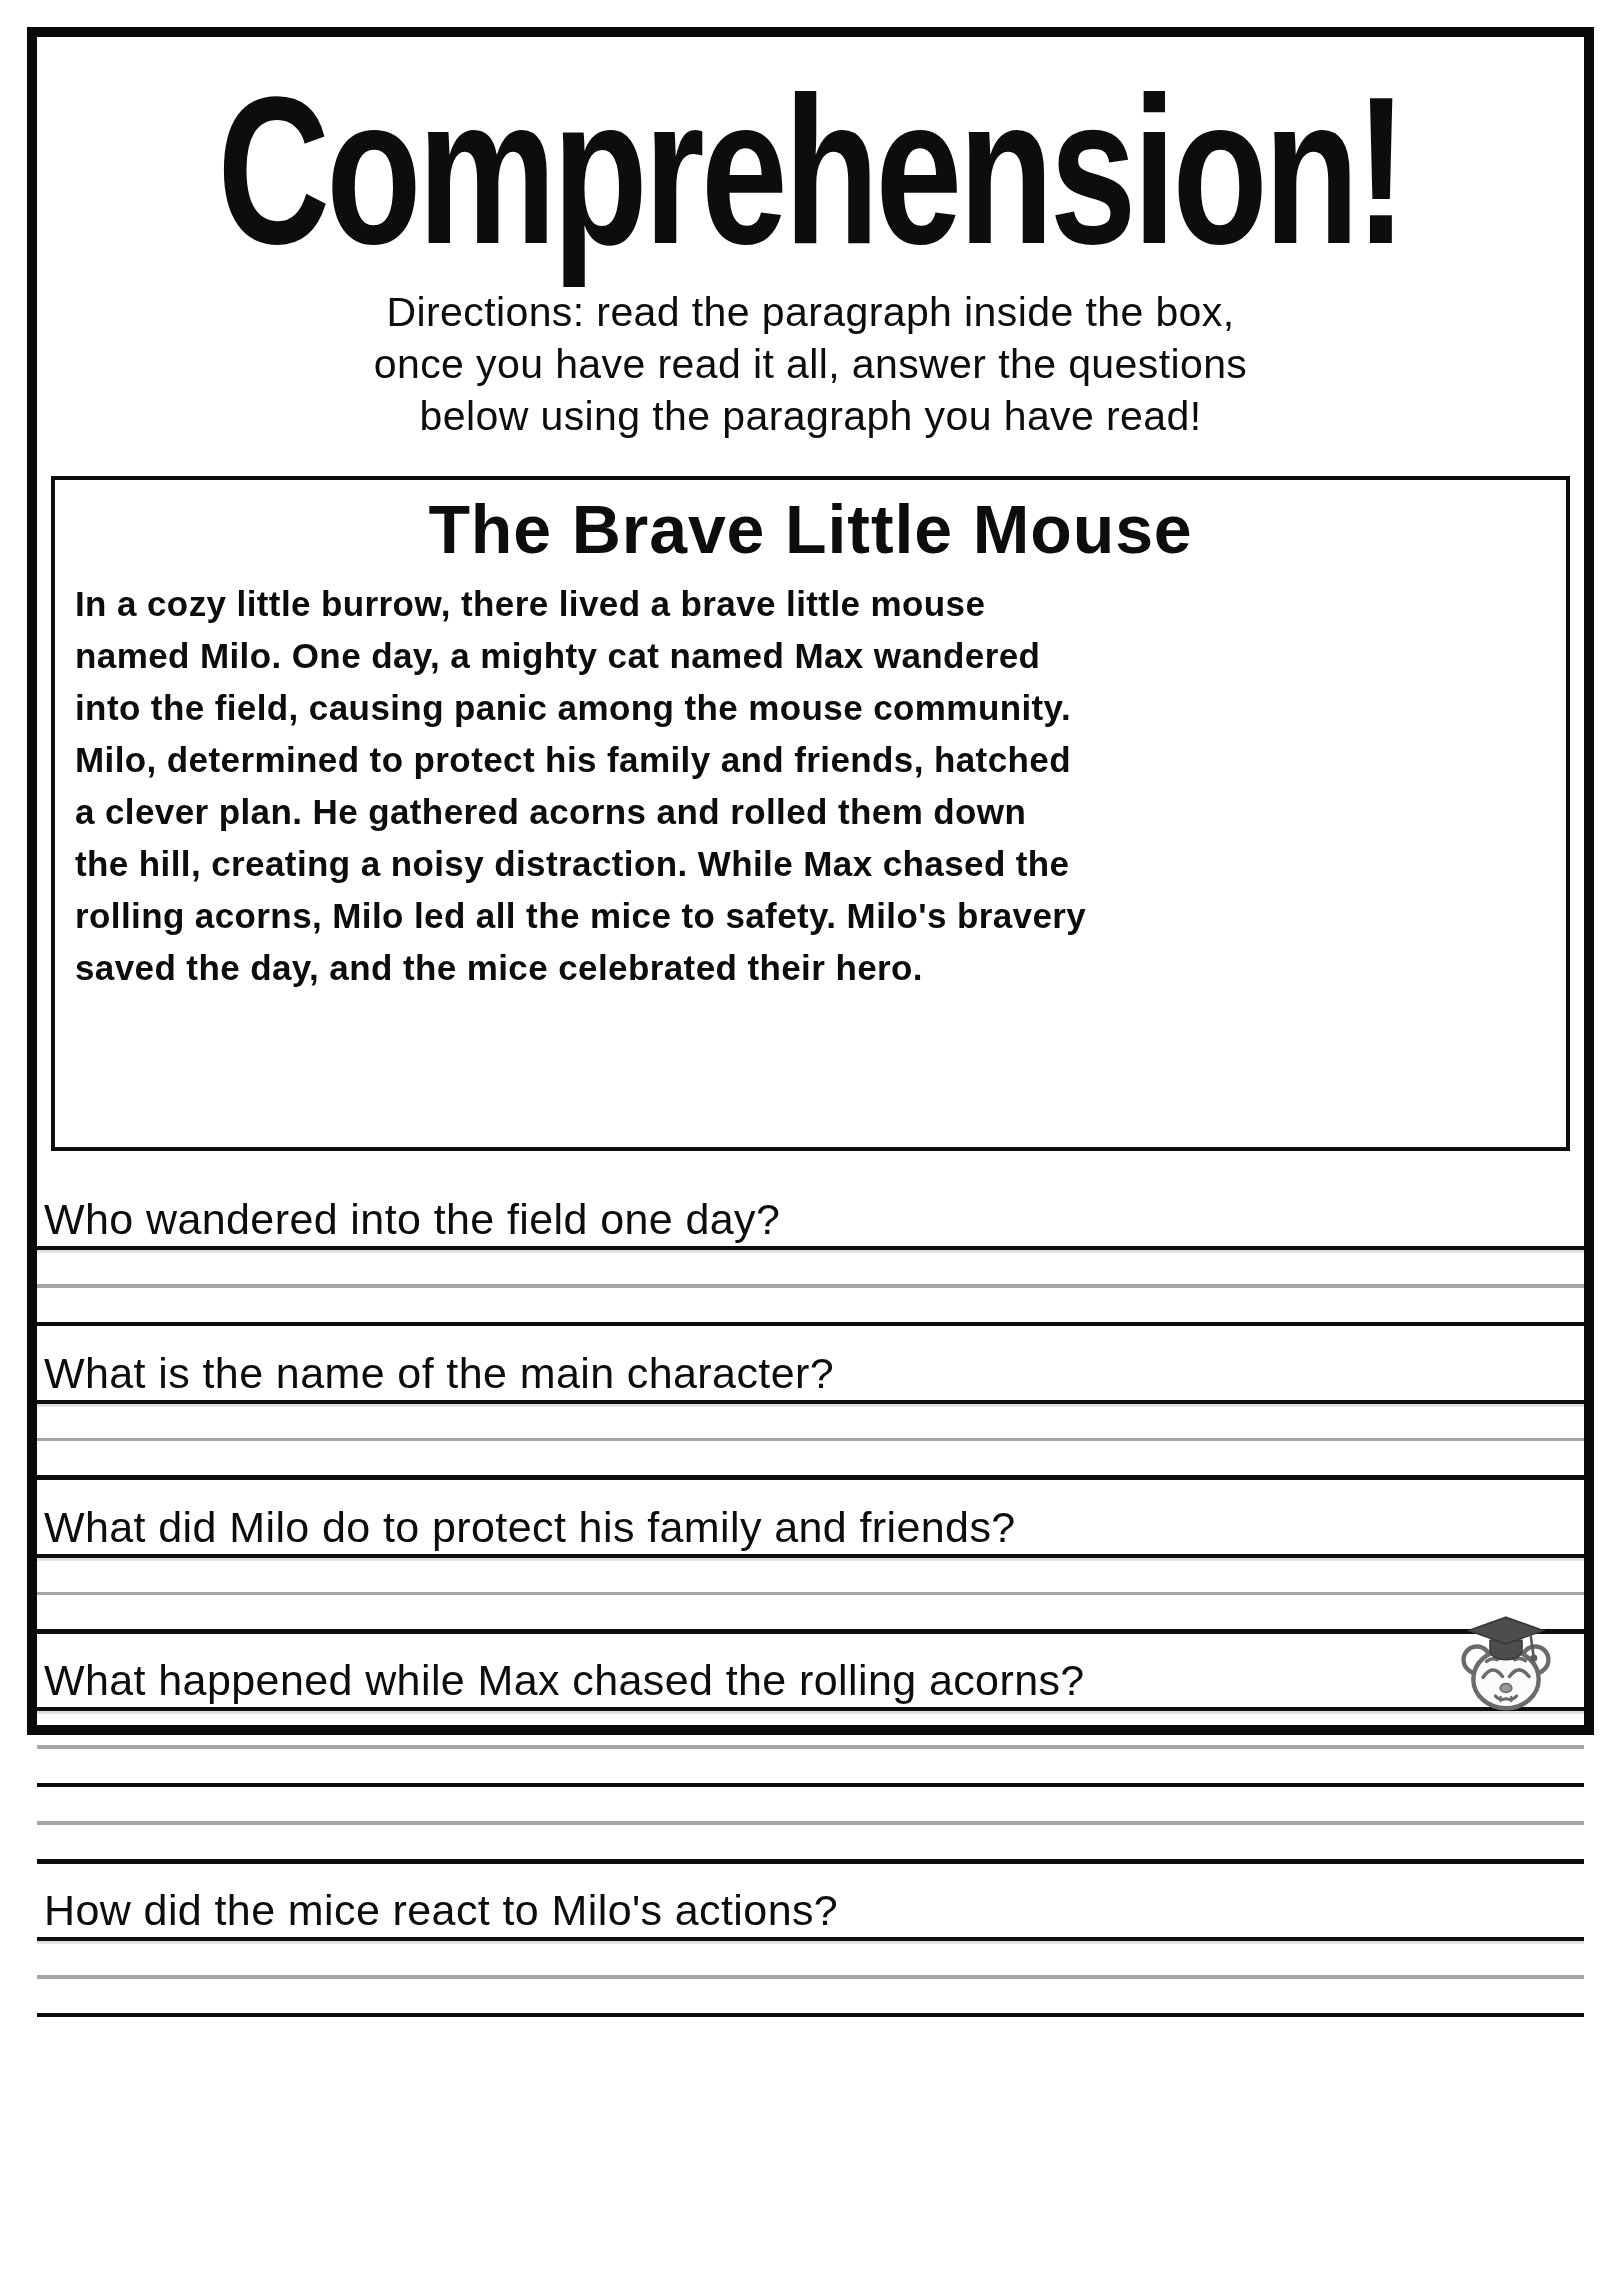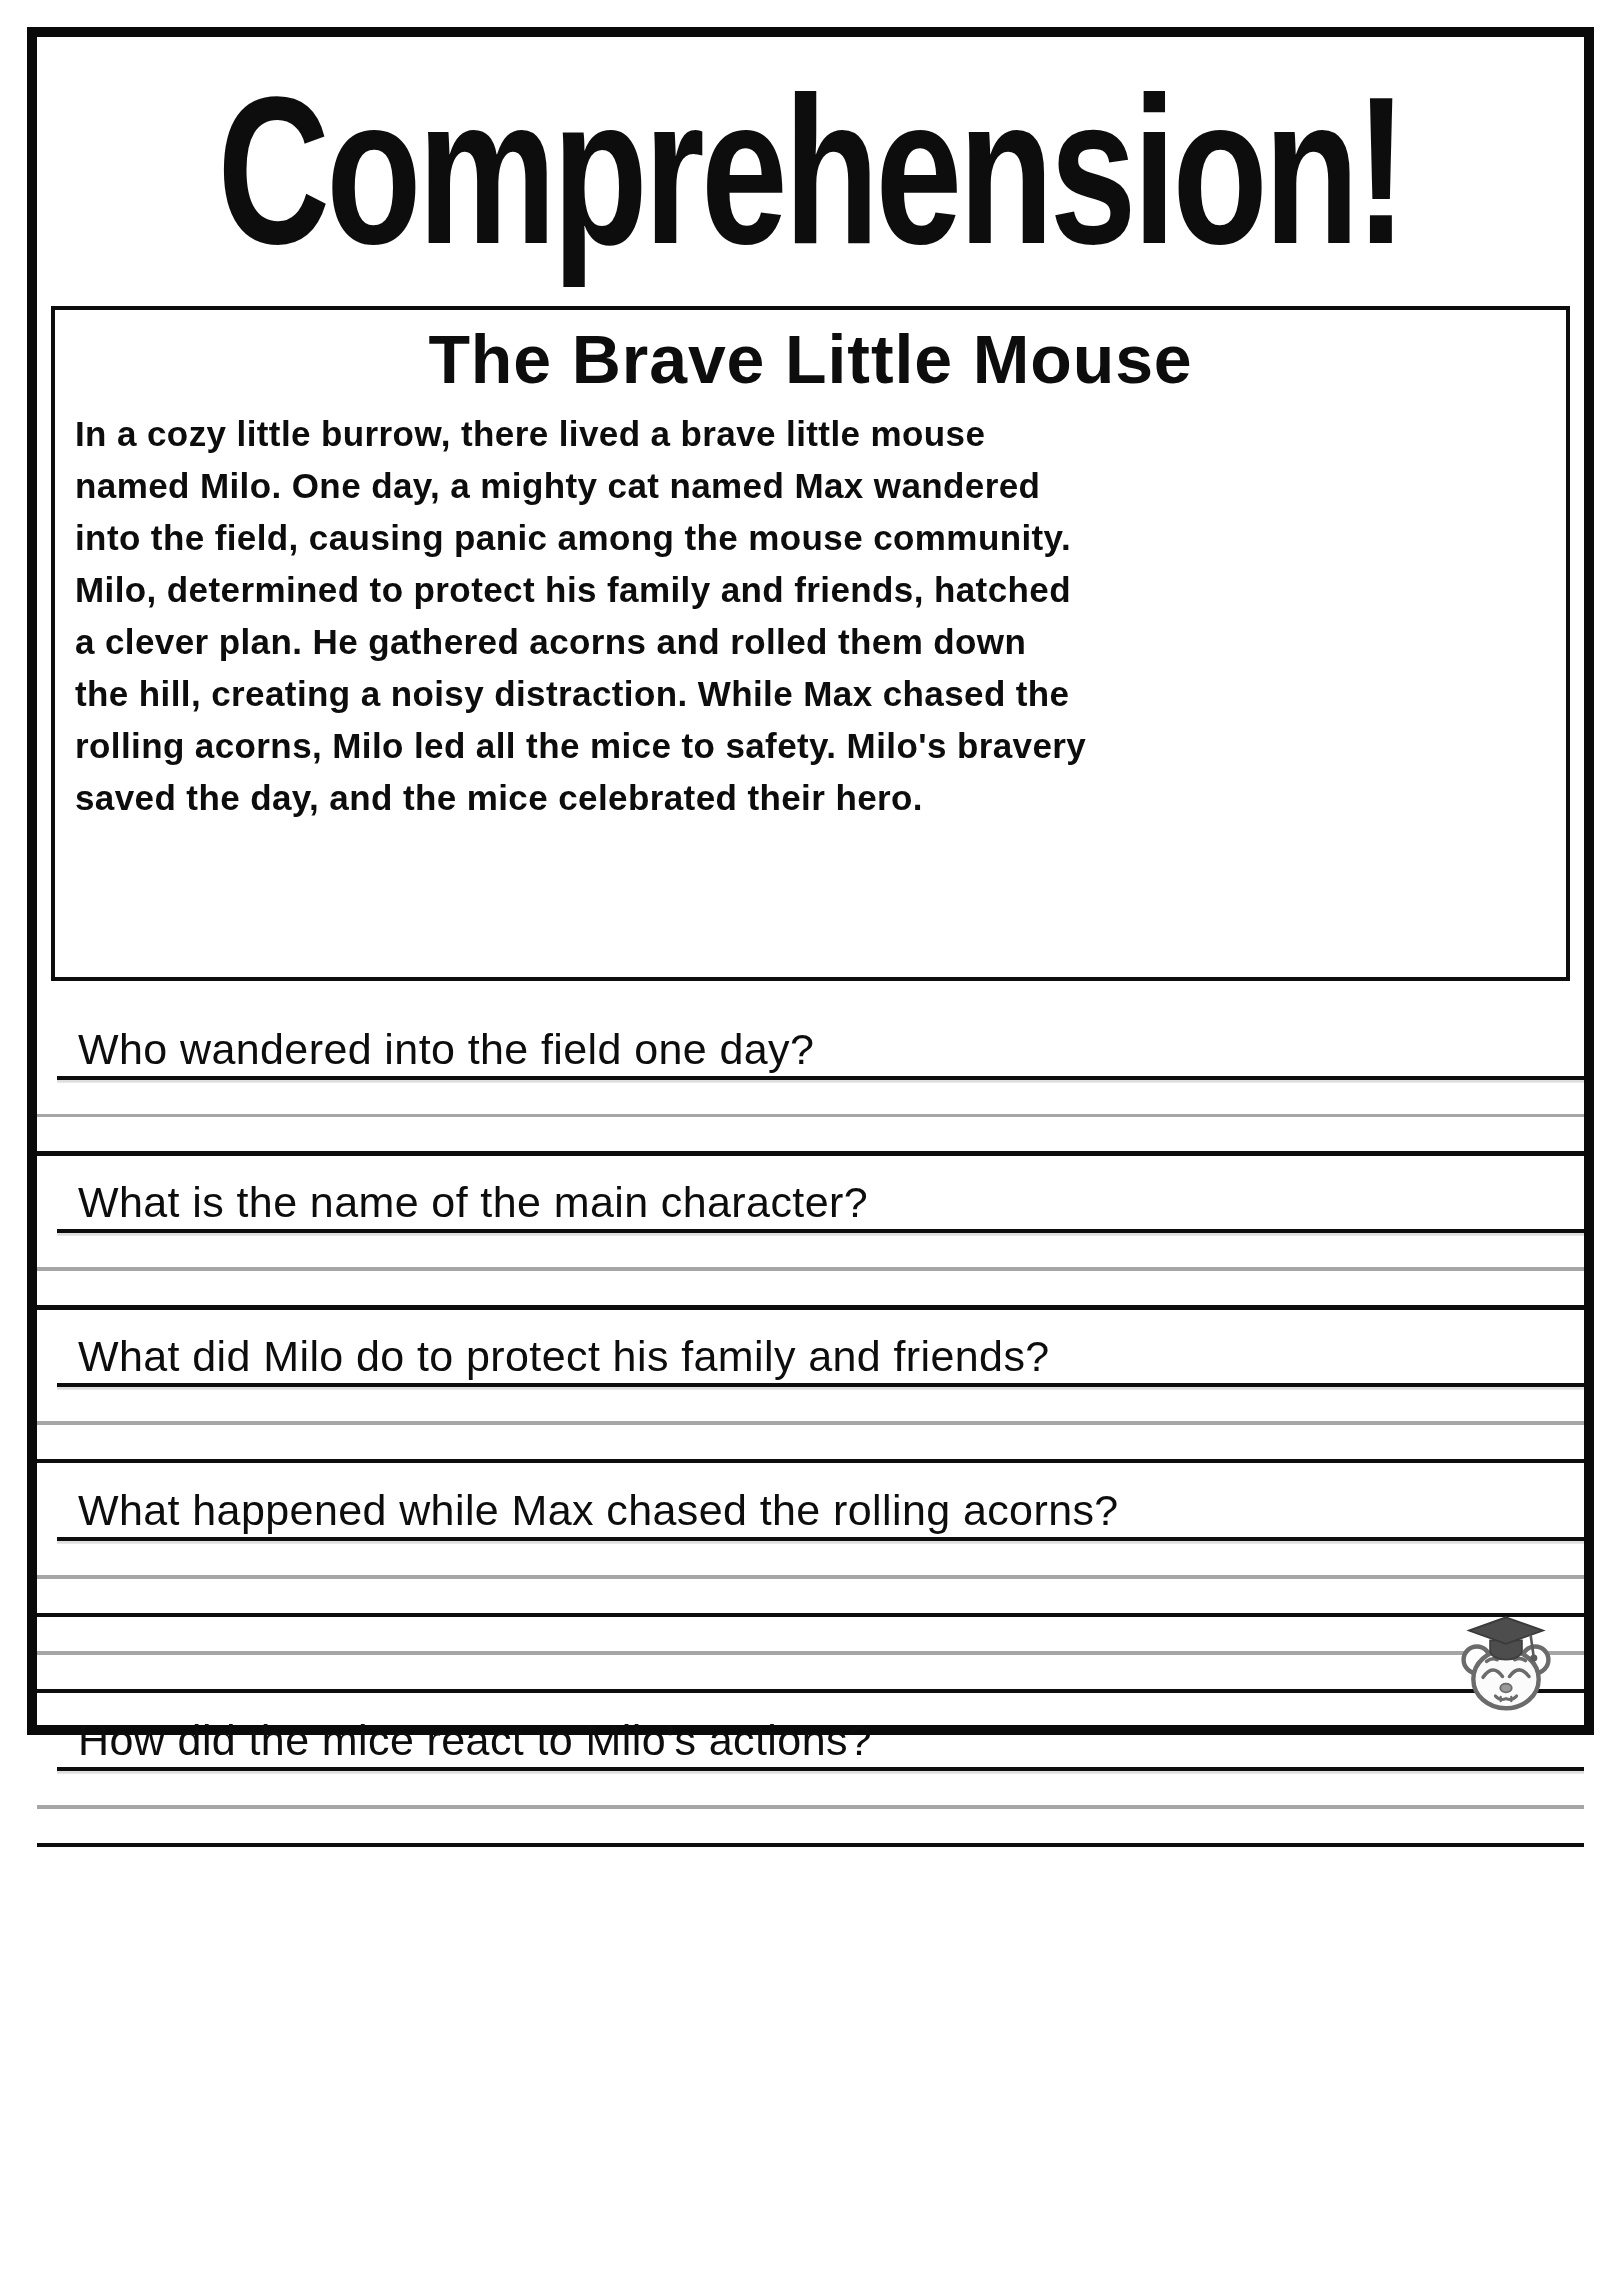--- a/index.html
+++ b/index.html
@@ -74,24 +74,23 @@
   .questions {
     margin-top: 41px;
   }
   .question + .question {
     margin-top: 19.7px;
   }
   .q-label {
     font-size: 43px;
     line-height: 54px;
     letter-spacing: 0.4px;
-    padding-left: 21px;
+    padding-left: 7px;
     border-bottom: 4.5px solid #0d0d0d;
     box-shadow: 0 2.7px 0 rgba(160,160,160,0.35);
-    margin-left: 20px;
   }
   .rule {
     width: 100%;
   }
   .rule-gray {
     height: 3.6px;
     background: #a6a6a6;
     margin-top: 34px;
   }
   .rule-black {
@@ -109,20 +108,23 @@
   }
 </style>
 </head>
 <body>
 
 <div class="sheet">
   <div class="frame">
 
     <h1 class="title">Comprehension!</h1>
 
+    <p class="directions">Directions: read the paragraph inside the box,
+once you have read it all, answer the questions
+below using the paragraph you have read!</p>
 
     <div class="story-box">
       <h2 class="story-title">The Brave Little Mouse</h2>
       <p class="story-body">In a cozy little burrow, there lived a brave little mouse
 named Milo. One day, a mighty cat named Max wandered
 into the field, causing panic among the mouse community.
 Milo, determined to protect his family and friends, hatched
 a clever plan. He gathered acorns and rolled them down
 the hill, creating a noisy distraction. While Max chased the
 rolling acorns, Milo led all the mice to safety. Milo's bravery

